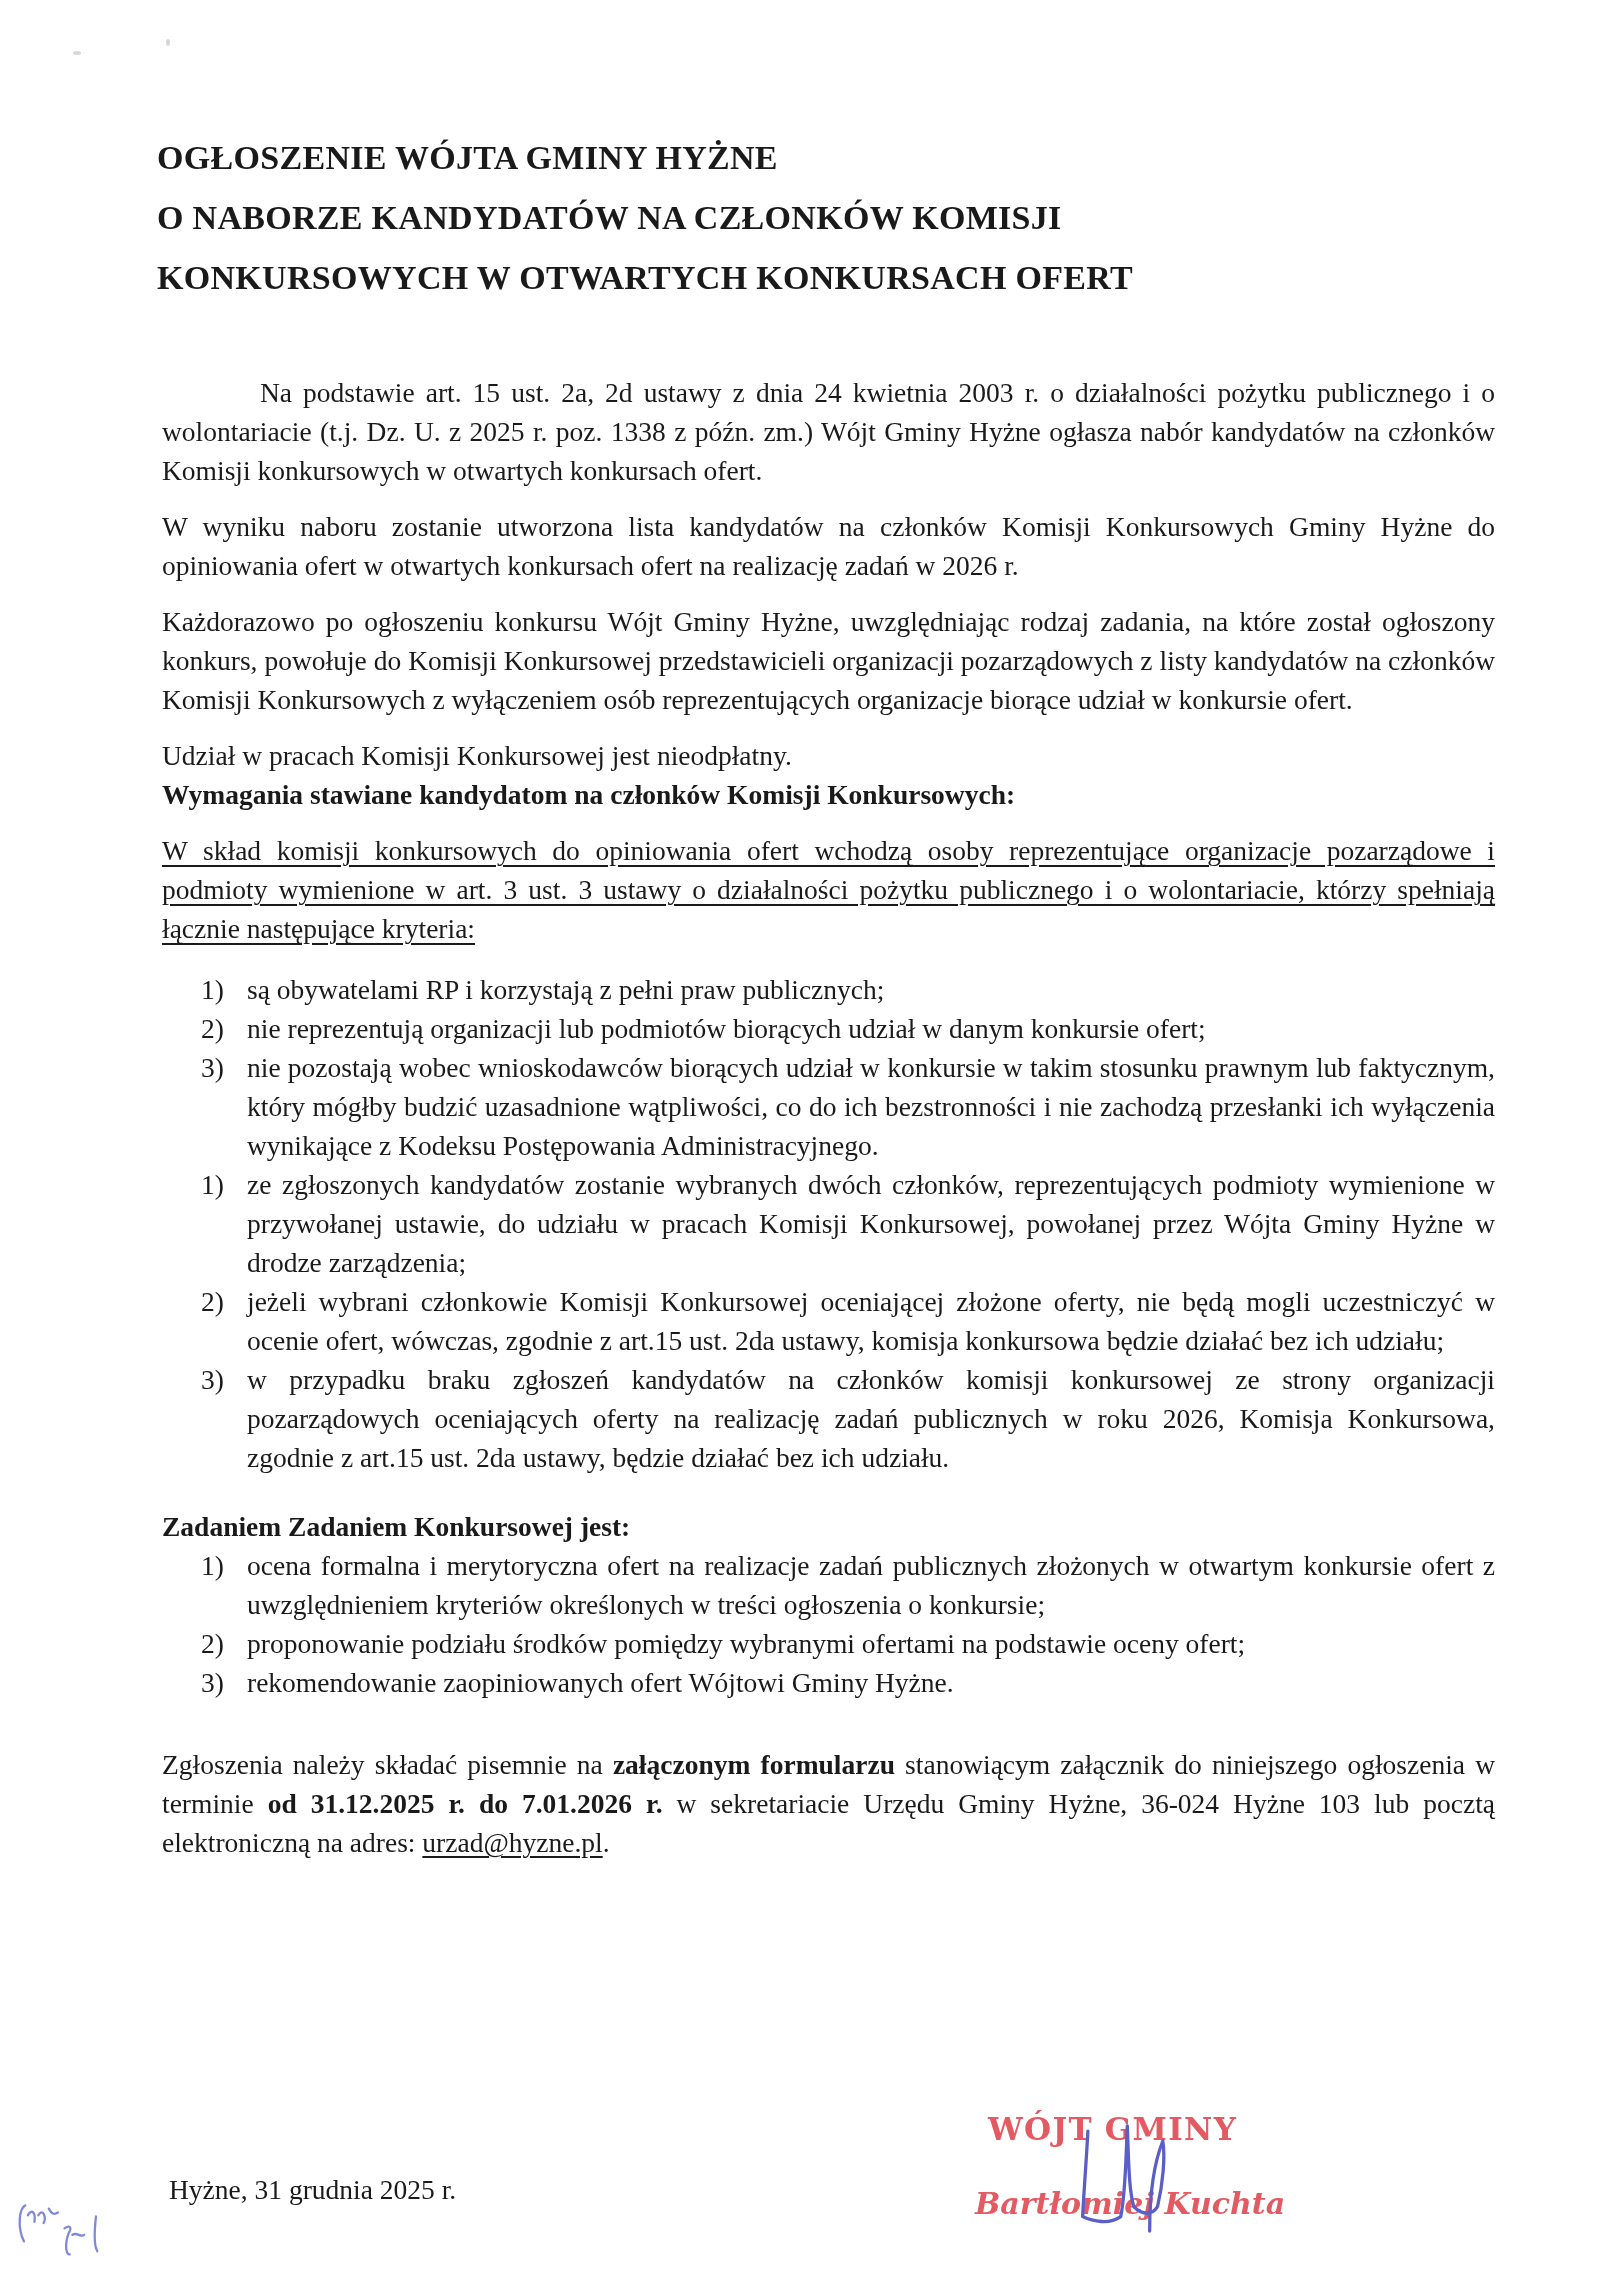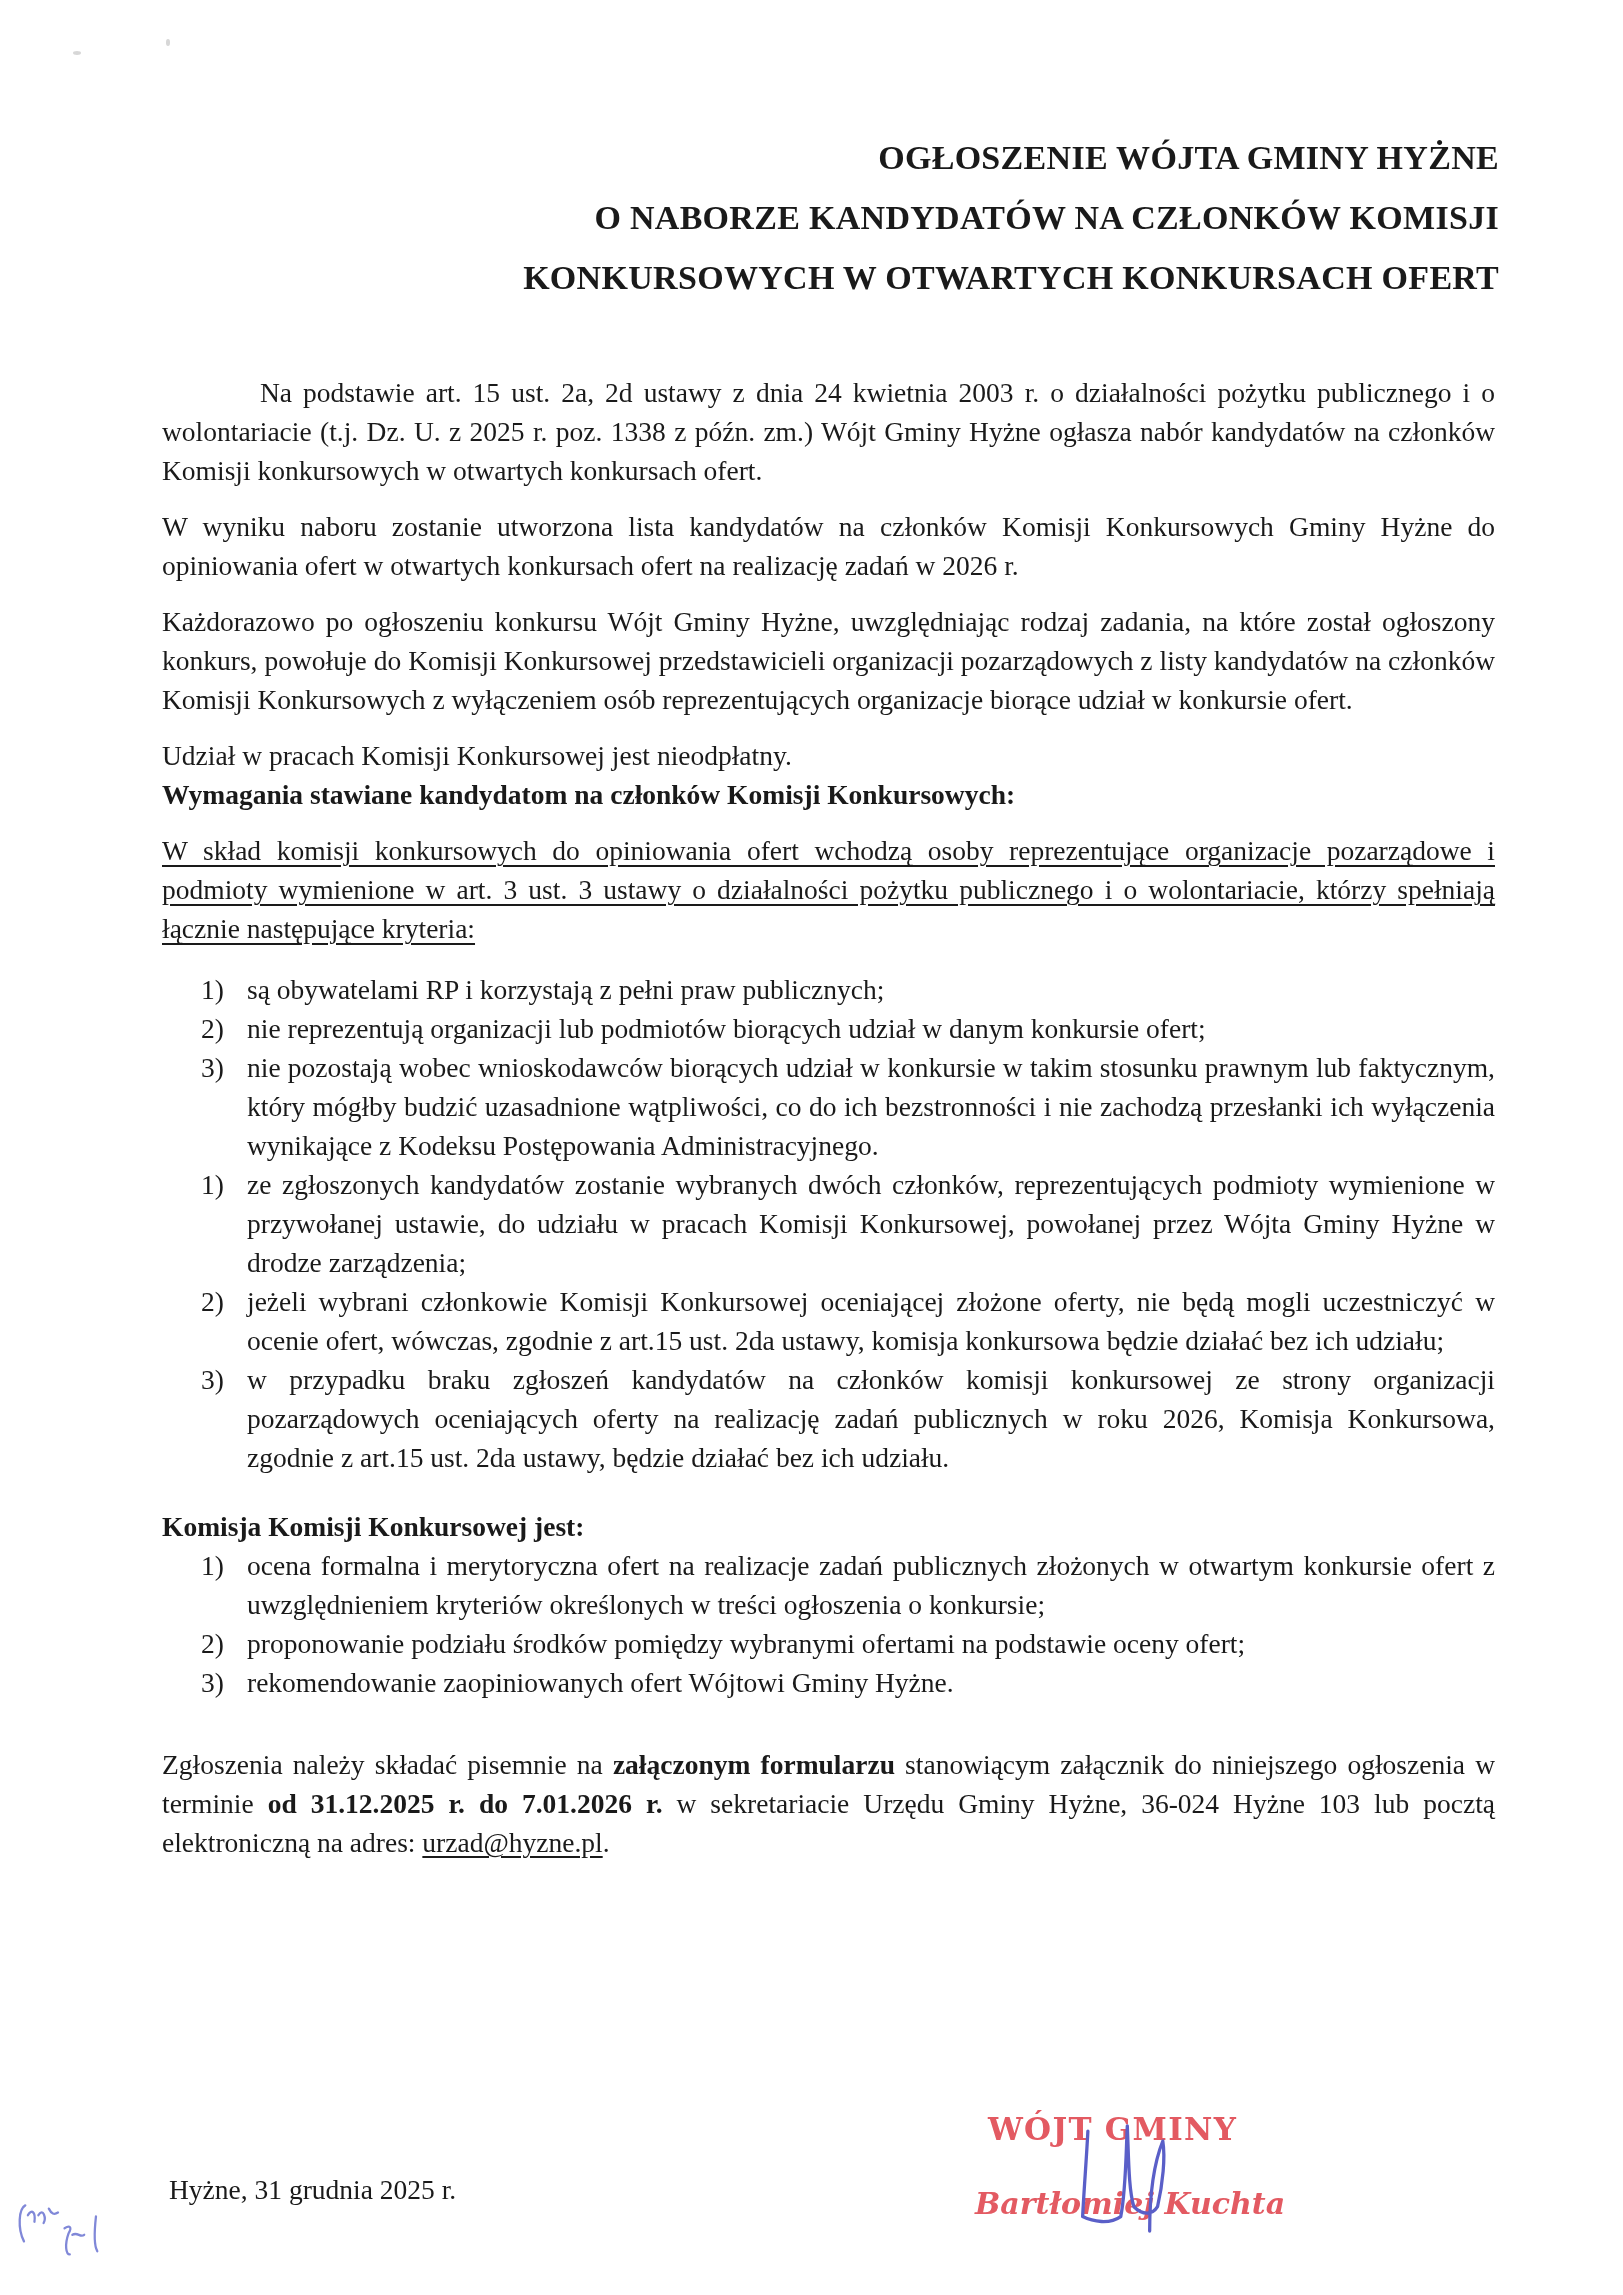--- a/index.html
+++ b/index.html
@@ -1,20 +1,20 @@
 <!DOCTYPE html>
 <html style="font-size:10.5px"><head>
 <meta charset="utf-8">
 <style>
   html, body { margin: 0; padding: 0; background: #ffffff; }
   body { width: 1623px; height: 2295px; position: relative; overflow: hidden;
          font-family: "Liberation Serif", "DejaVu Serif", serif; color: #1a1a1a; }
   .page { position: absolute; left: 0; top: 0; width: 1623px; height: 2295px; }
   .specks span { position: absolute; width: 5.2px; height: 5.2px; border-radius: 50%; background: #bdbdbd; opacity: .6; }
-  .title { position: absolute; left: 157px; width: 1342px; top: 128px; text-align: right;
+  .title { position: absolute; left: 157px; width: 1342px; top: 128px; text-align: left;
            font-weight: bold; font-size: 34px; line-height: 60px; letter-spacing: 0.3px; }
   .title div { white-space: nowrap; }
   .body { position: absolute; left: 162px; width: 1333px; top: 373px; font-size: 27.5px; line-height: 39px; }
   p { margin: 0; text-align: justify; }
   .gap { margin-top: 17px; }
   .indent { text-indent: 98px; }
   .heading { font-weight: bold; margin: 0; }
   .underlined { text-decoration: underline; text-decoration-thickness: 2px; text-underline-offset: 5.2px; }
   ol { margin: 0; padding: 0; list-style: none; }
   ol li { position: relative; padding-left: 85px; text-align: justify; }
@@ -58,21 +58,21 @@
       <li><span class="num">2)</span><span>nie reprezentują organizacji lub podmiotów biorących  udział w danym konkursie ofert;</span></li>
       <li><span class="num">3)</span><span>nie pozostają wobec wnioskodawców biorących udział w konkursie w takim stosunku prawnym lub faktycznym, który mógłby budzić uzasadnione wątpliwości, co do ich bezstronności  i  nie zachodzą przesłanki ich wyłączenia wynikające z Kodeksu Postępowania Administracyjnego.</span></li>
     </ol>
 
     <ol>
       <li><span class="num">1)</span><span>ze zgłoszonych kandydatów zostanie wybranych dwóch członków, reprezentujących podmioty wymienione w przywołanej ustawie, do udziału w pracach Komisji Konkursowej, powołanej przez Wójta Gminy Hyżne w drodze zarządzenia;</span></li>
       <li><span class="num">2)</span><span>jeżeli wybrani członkowie Komisji Konkursowej oceniającej złożone oferty, nie będą mogli uczestniczyć w ocenie ofert, wówczas, zgodnie z art.15 ust. 2da ustawy, komisja konkursowa będzie działać bez ich udziału;</span></li>
       <li><span class="num">3)</span><span>w przypadku braku zgłoszeń kandydatów na członków komisji konkursowej ze strony organizacji pozarządowych oceniających oferty na realizację zadań publicznych w roku 2026, Komisja Konkursowa, zgodnie z art.15 ust. 2da ustawy, będzie działać bez ich udziału.</span></li>
     </ol>
 
-    <p class="heading" style="margin-top:30px;">Komisja Komisji Konkursowej jest:</p>
+    <p class="heading" style="margin-top:30px;">Zadaniem Zadaniem Konkursowej jest:</p>
     <ol>
       <li><span class="num">1)</span><span>ocena formalna i merytoryczna ofert na realizacje zadań publicznych złożonych w otwartym konkursie ofert z uwzględnieniem kryteriów określonych w treści ogłoszenia o konkursie;</span></li>
       <li><span class="num">2)</span><span>proponowanie podziału środków pomiędzy wybranymi ofertami na podstawie oceny ofert;</span></li>
       <li><span class="num">3)</span><span>rekomendowanie zaopiniowanych ofert Wójtowi Gminy Hyżne.</span></li>
     </ol>
 
     <p style="margin-top:43px;"><span>Zgłoszenia należy składać pisemnie na </span><span class="bold">załączonym formularzu</span><span> stanowiącym załącznik do niniejszego ogłoszenia w terminie </span><span class="bold">od 31.12.2025 r. do 7.01.2026 r.</span><span> w sekretariacie Urzędu Gminy Hyżne, 36-024 Hyżne 103 lub pocztą elektroniczną na adres: </span><span class="link">urzad@hyzne.pl</span><span>.</span></p>
   </div>
 
   <div class="place-date">Hyżne, 31 grudnia 2025 r.</div>

